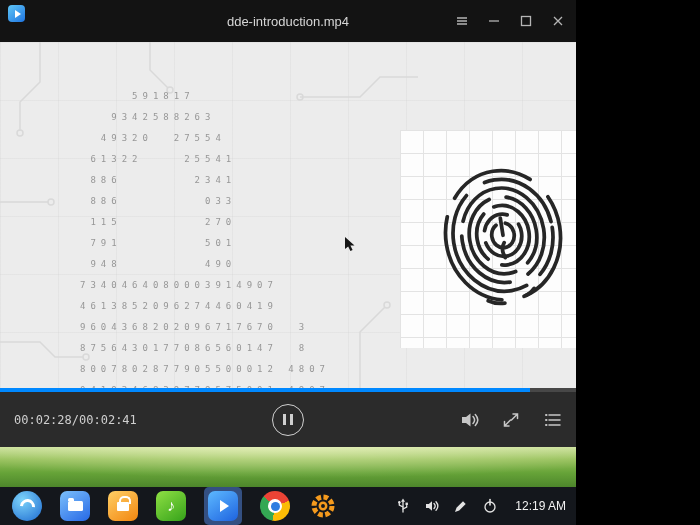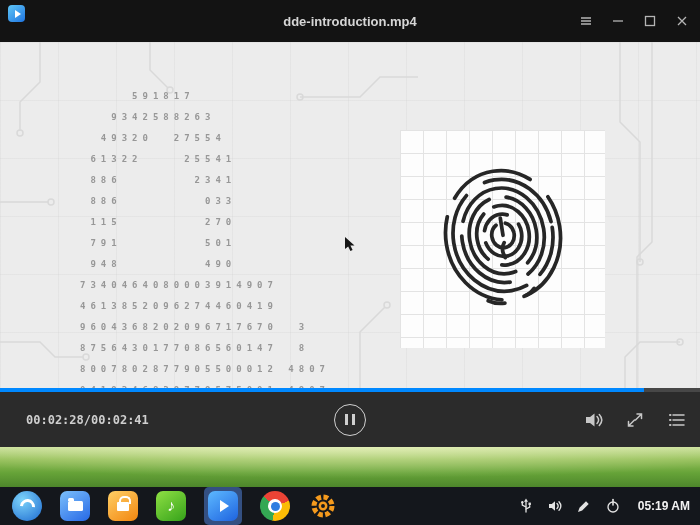--- a/index.html
+++ b/index.html
@@ -1,18 +1,18 @@
 <!DOCTYPE html>
 <html><head>
 <meta charset="utf-8">
 <style>
   * { margin:0; padding:0; box-sizing:border-box; }
   html,body { width:700px; height:525px; overflow:hidden; background:#000;
     font-family:"Liberation Sans", sans-serif; }
-  .screen { position:relative; width:700px; height:525px; overflow:hidden;font-weight:bold; }
+  .screen { position:relative; width:576px; height:525px; overflow:hidden; }
 
   
   .titlebar { position:relative; height:42px; background:#131313;
     display:flex; align-items:center; justify-content:center; }
   .app-icon { position:absolute; left:8px; top:5px; width:17px; height:17px;
     border-radius:4px; background:linear-gradient(140deg,#5fc6f6,#1f74e0);
     display:flex; align-items:center; justify-content:center; }
   .app-icon .tri { width:0; height:0; border-left:6px solid #fff;
     border-top:4px solid transparent; border-bottom:4px solid transparent; margin-left:2px; }
   .win-title { color:#d6d6d6; font-size:13px; }
@@ -46,21 +46,21 @@
     fill:none; stroke-linecap:round; }
 
   .cursor { position:absolute; left:345px; top:195px; }
 
   .progress { position:absolute; left:0; bottom:0; width:100%; height:4px;
     background:#474747; cursor:pointer; }
   .progress .fill { height:100%; background:#0088ff; }
 
   
   .controlbar { position:relative; height:55px; background:#2b2b2b; }
-  .time { position:absolute; left:26px; top:50%; transform:translateY(-50%);
+  .time { position:absolute; left:14px; top:50%; transform:translateY(-50%);
     color:#cfcfcf; font-size:12px; font-family:"DejaVu Sans Mono", monospace; }
   .pause-btn { position:absolute; left:50%; top:50%; transform:translate(-50%,-50%);
     width:32px; height:32px; border:1.4px solid #cfcfcf; border-radius:50%;
     display:flex; align-items:center; justify-content:center; gap:4px; cursor:pointer; }
   .pause-btn .bar { width:3px; height:11px; background:#cfcfcf; }
   .cb-right { position:absolute; right:12px; top:50%; transform:translateY(-50%);
     display:flex; gap:20px; align-items:center; }
   .cb-icon { width:22px; height:22px; display:flex; align-items:center;
     justify-content:center; cursor:pointer; }
   .cb-icon svg { stroke:#c7c7c7; fill:none; stroke-width:1.5; stroke-linecap:round; }
@@ -302,17 +302,17 @@
         <svg width="16" height="16" viewBox="0 0 16 16">
           <path class="fillpart" d="M2 14 l1.5-4.2 L10 3.3 l2.7 2.7 -6.5 6.5 z"></path>
         </svg>
       </div>
       <div class="tray-icon">
         <svg width="16" height="16" viewBox="0 0 16 16">
           <circle cx="8" cy="9" r="5"></circle>
           <path d="M8 1.5 v5.5" stroke-width="1.6"></path>
         </svg>
       </div>
-      <div class="clock">05:19 AM</div>
+      <div class="clock">12:19 AM</div>
     </div>
   </div>
 
 </div>
 
 </body></html>

